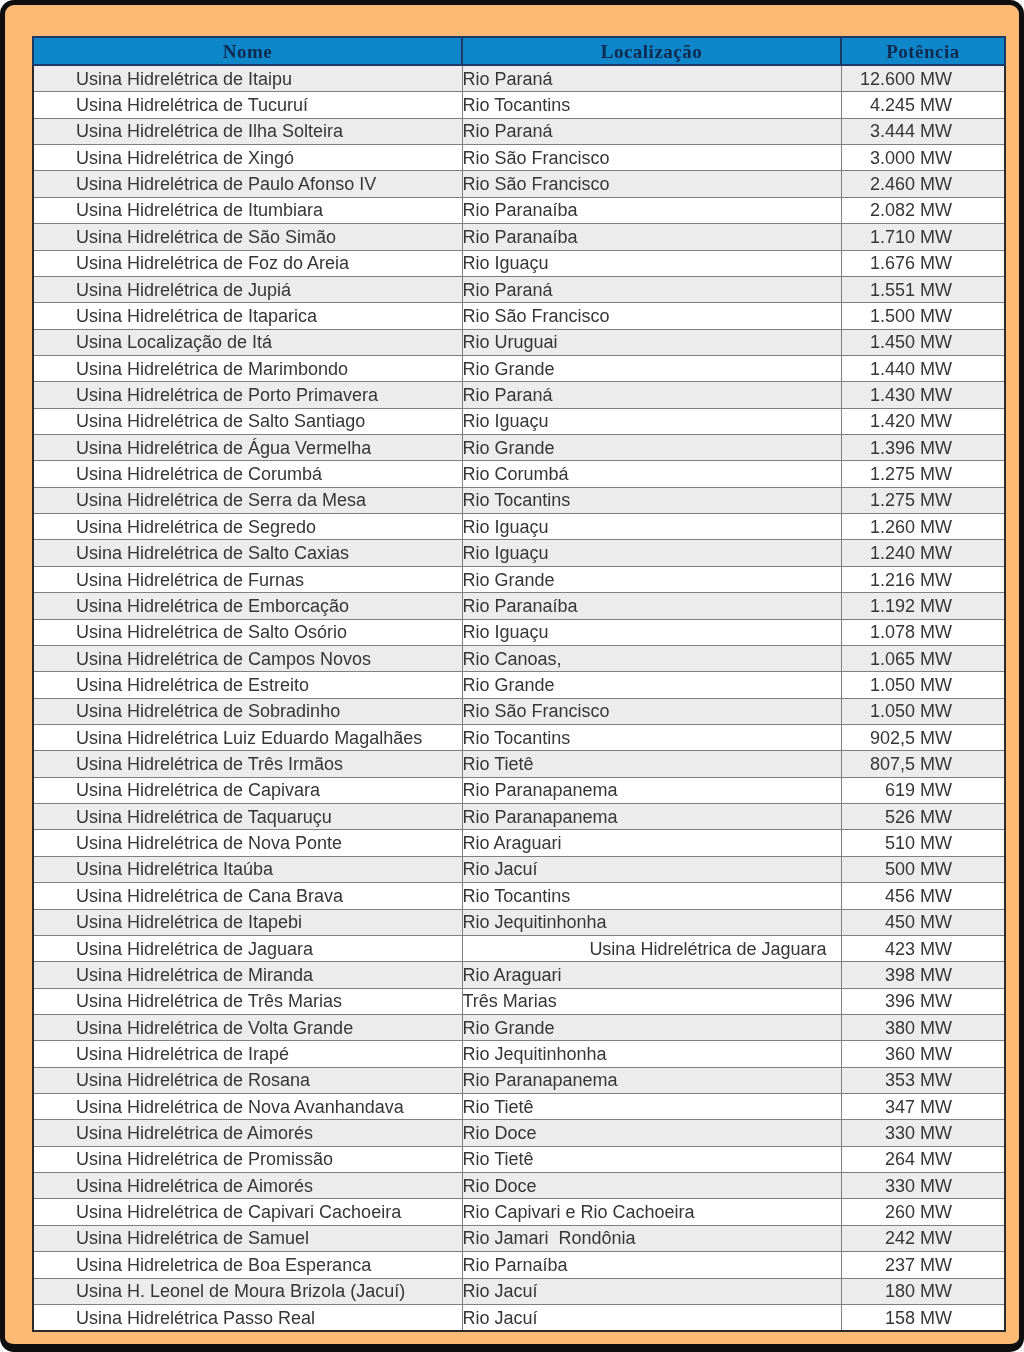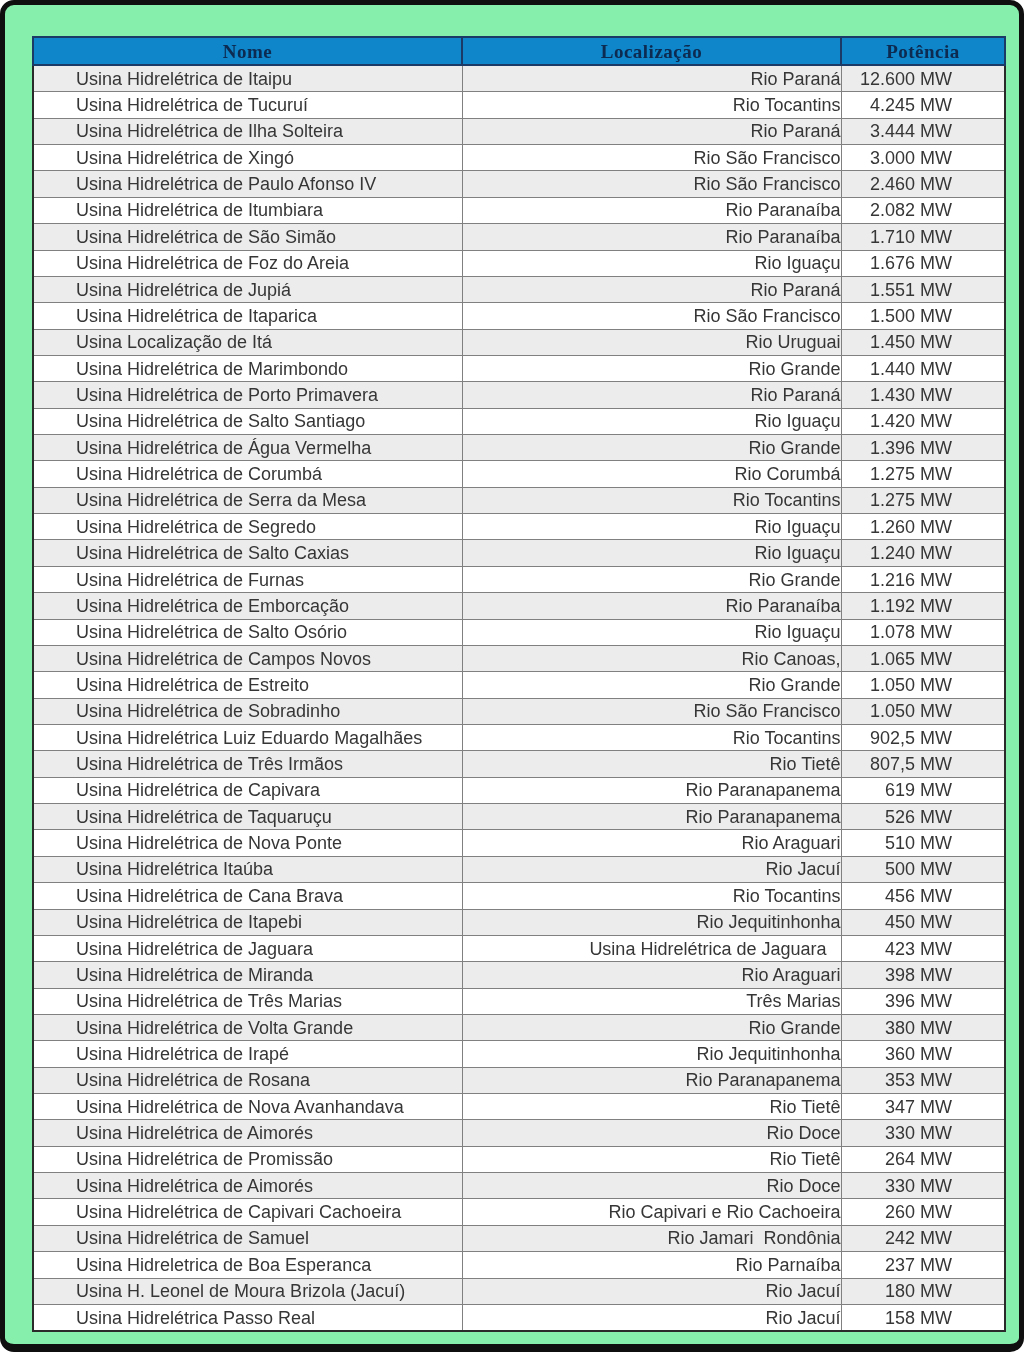--- a/index.html
+++ b/index.html
@@ -11,21 +11,21 @@
     font-family: "Liberation Sans", sans-serif;
     position: relative;
   }
   .frame {
     position: absolute;
     inset: 0;
     box-sizing: border-box;
     border: 5px solid var(--frame-border, #0f0f0f);
     border-bottom-width: 8px;
     border-radius: 14px;
-    background: #86efac;
+    background: #fdba74;
     text-decoration: underline;
   }
   table.hydro {
     position: absolute;
     left: 27px;
     top: 31px;
     width: 972px;
     border-collapse: collapse;
     table-layout: fixed;
     border: 2px solid #2a2a2a;
@@ -54,21 +54,21 @@
     border: 1px solid var(--grid-line, #808080);
     padding: 0;
     line-height: 1;
     vertical-align: middle;
     white-space: nowrap;
     overflow: hidden;
   }
   tbody tr { background: var(--row-bg, #ffffff); }
   tbody tr:nth-child(odd) { background: var(--row-alt-bg, #ececec); }
   td.c-nome { text-align: left;  padding-left: 42px; }
-  td.c-loc  { text-align: right; }
+  td.c-loc  { text-align: left; }
   td.c-pot  { text-align: right; padding-right: 52px; }
 </style>
 </head>
 <body>
 
 <div class="frame">
   <table class="hydro">
     <colgroup>
       <col class="c1">
         <col class="c2">

